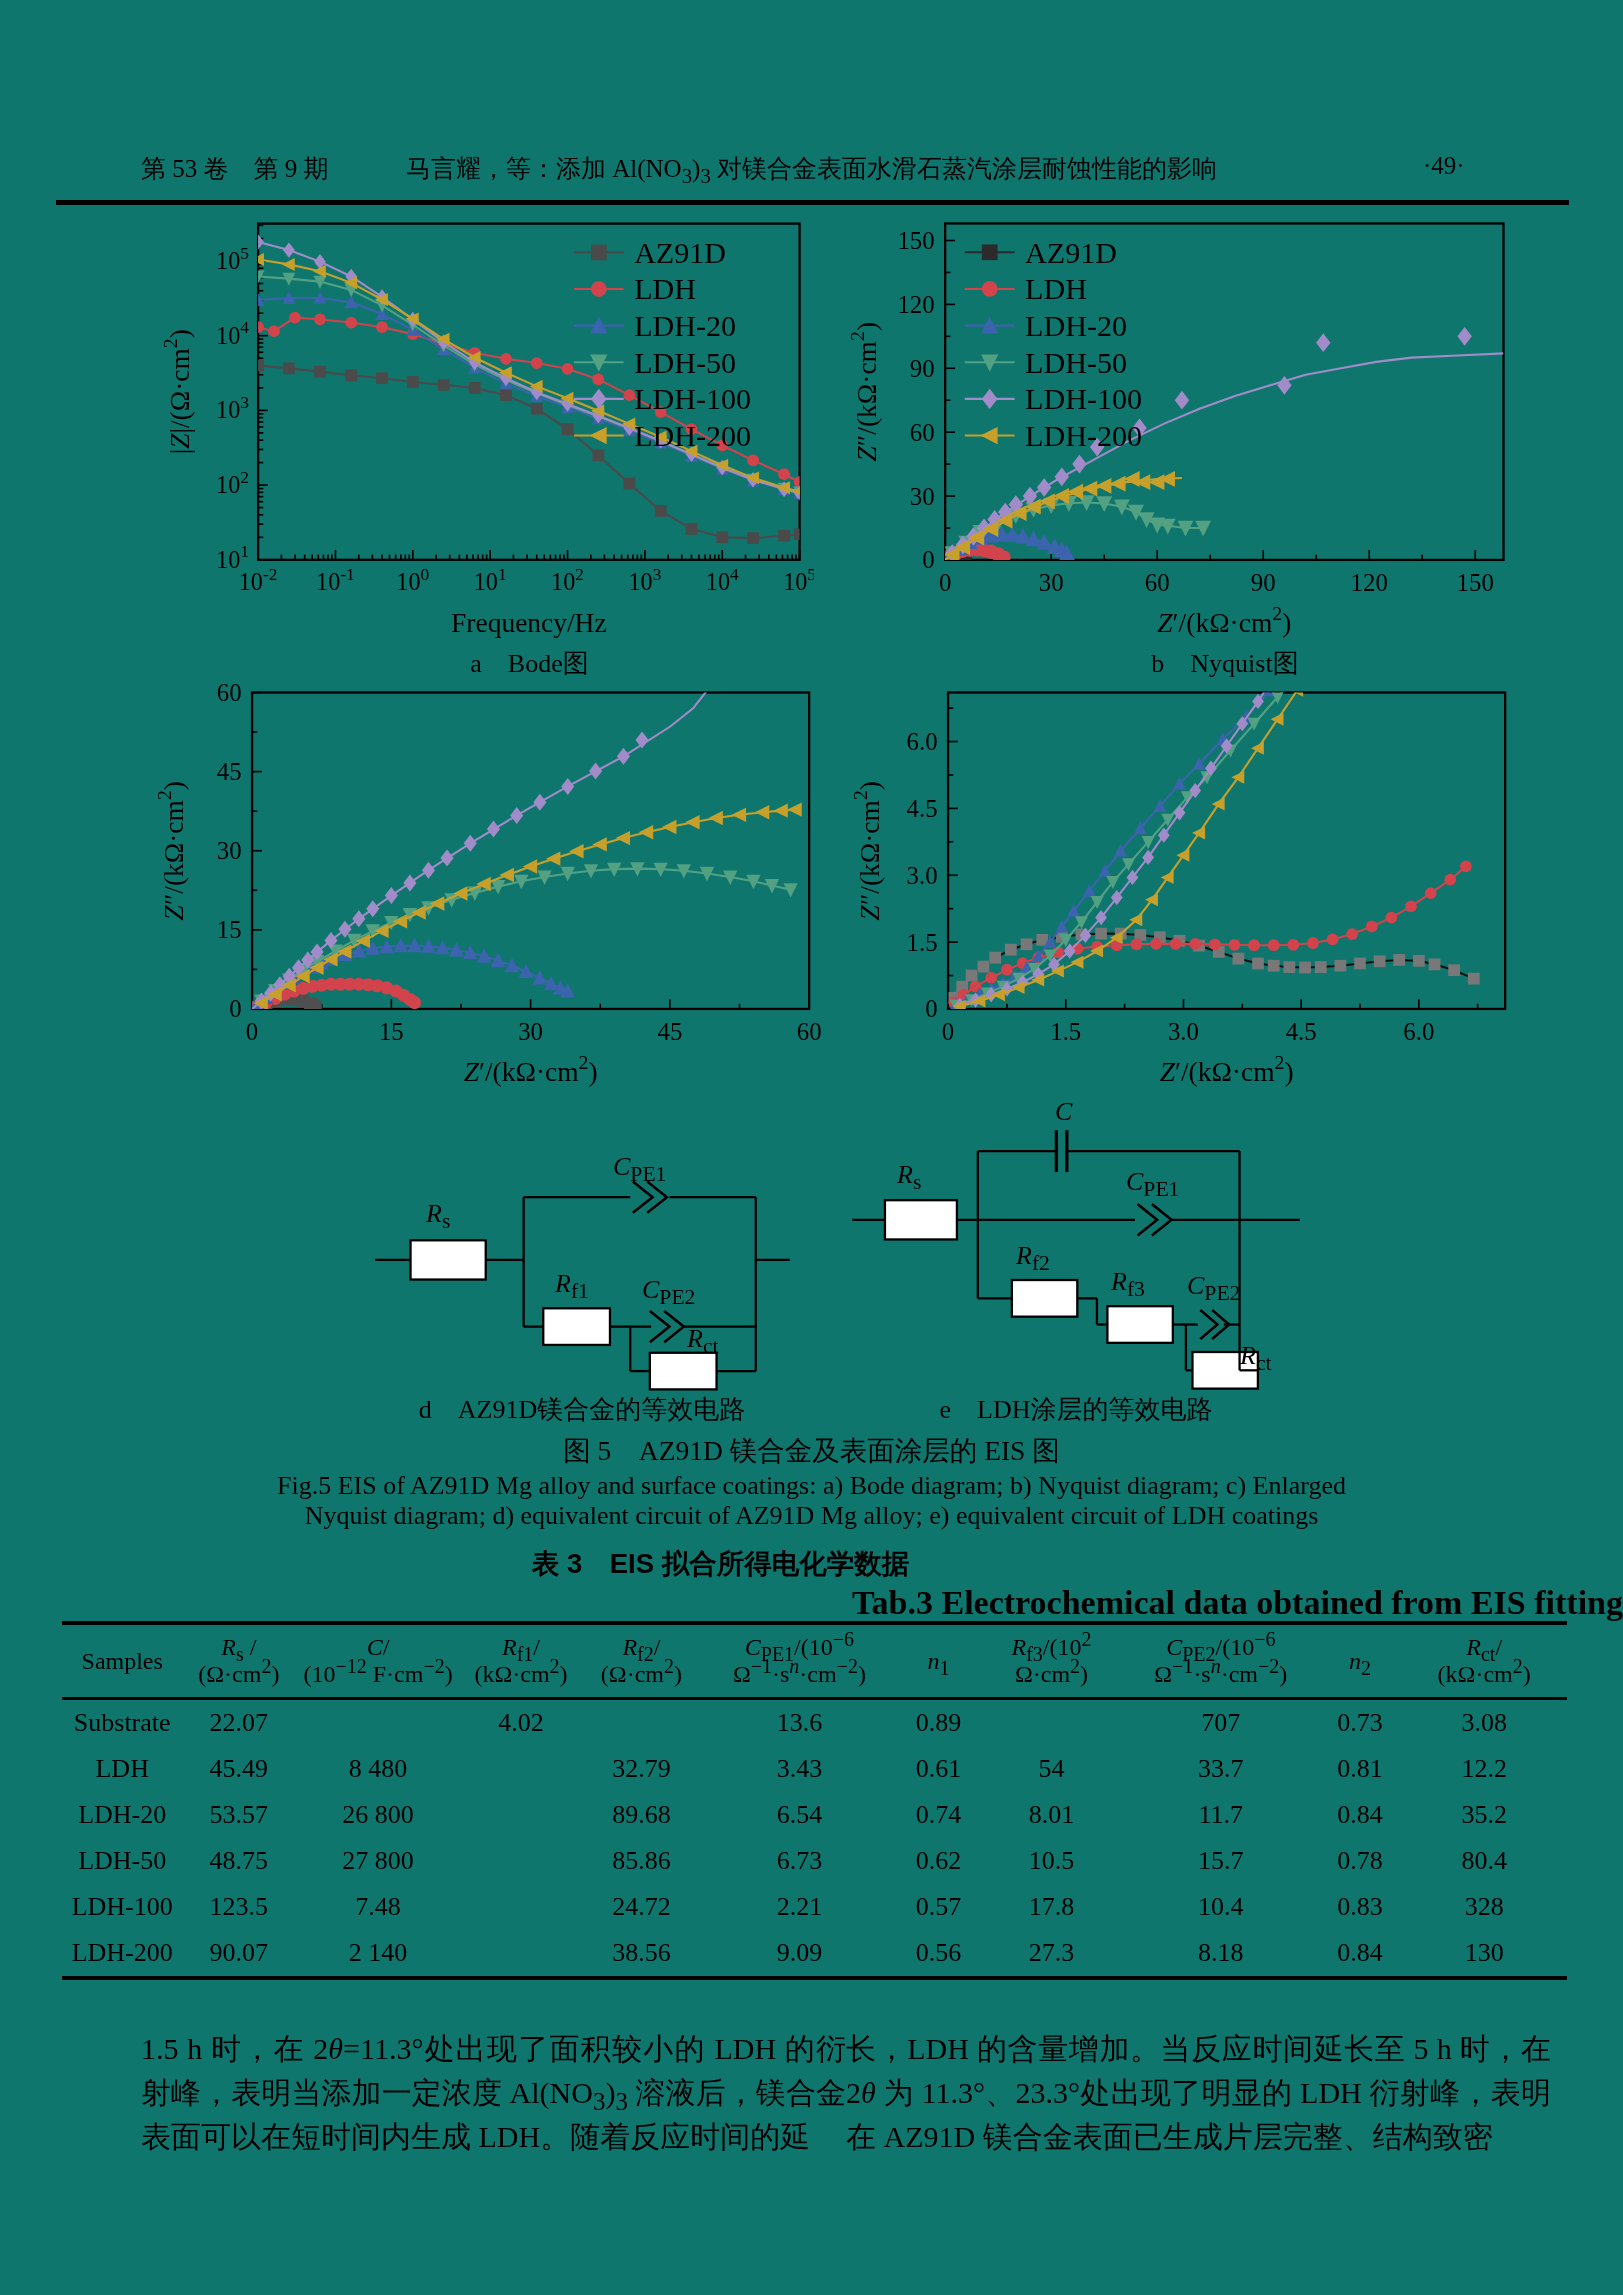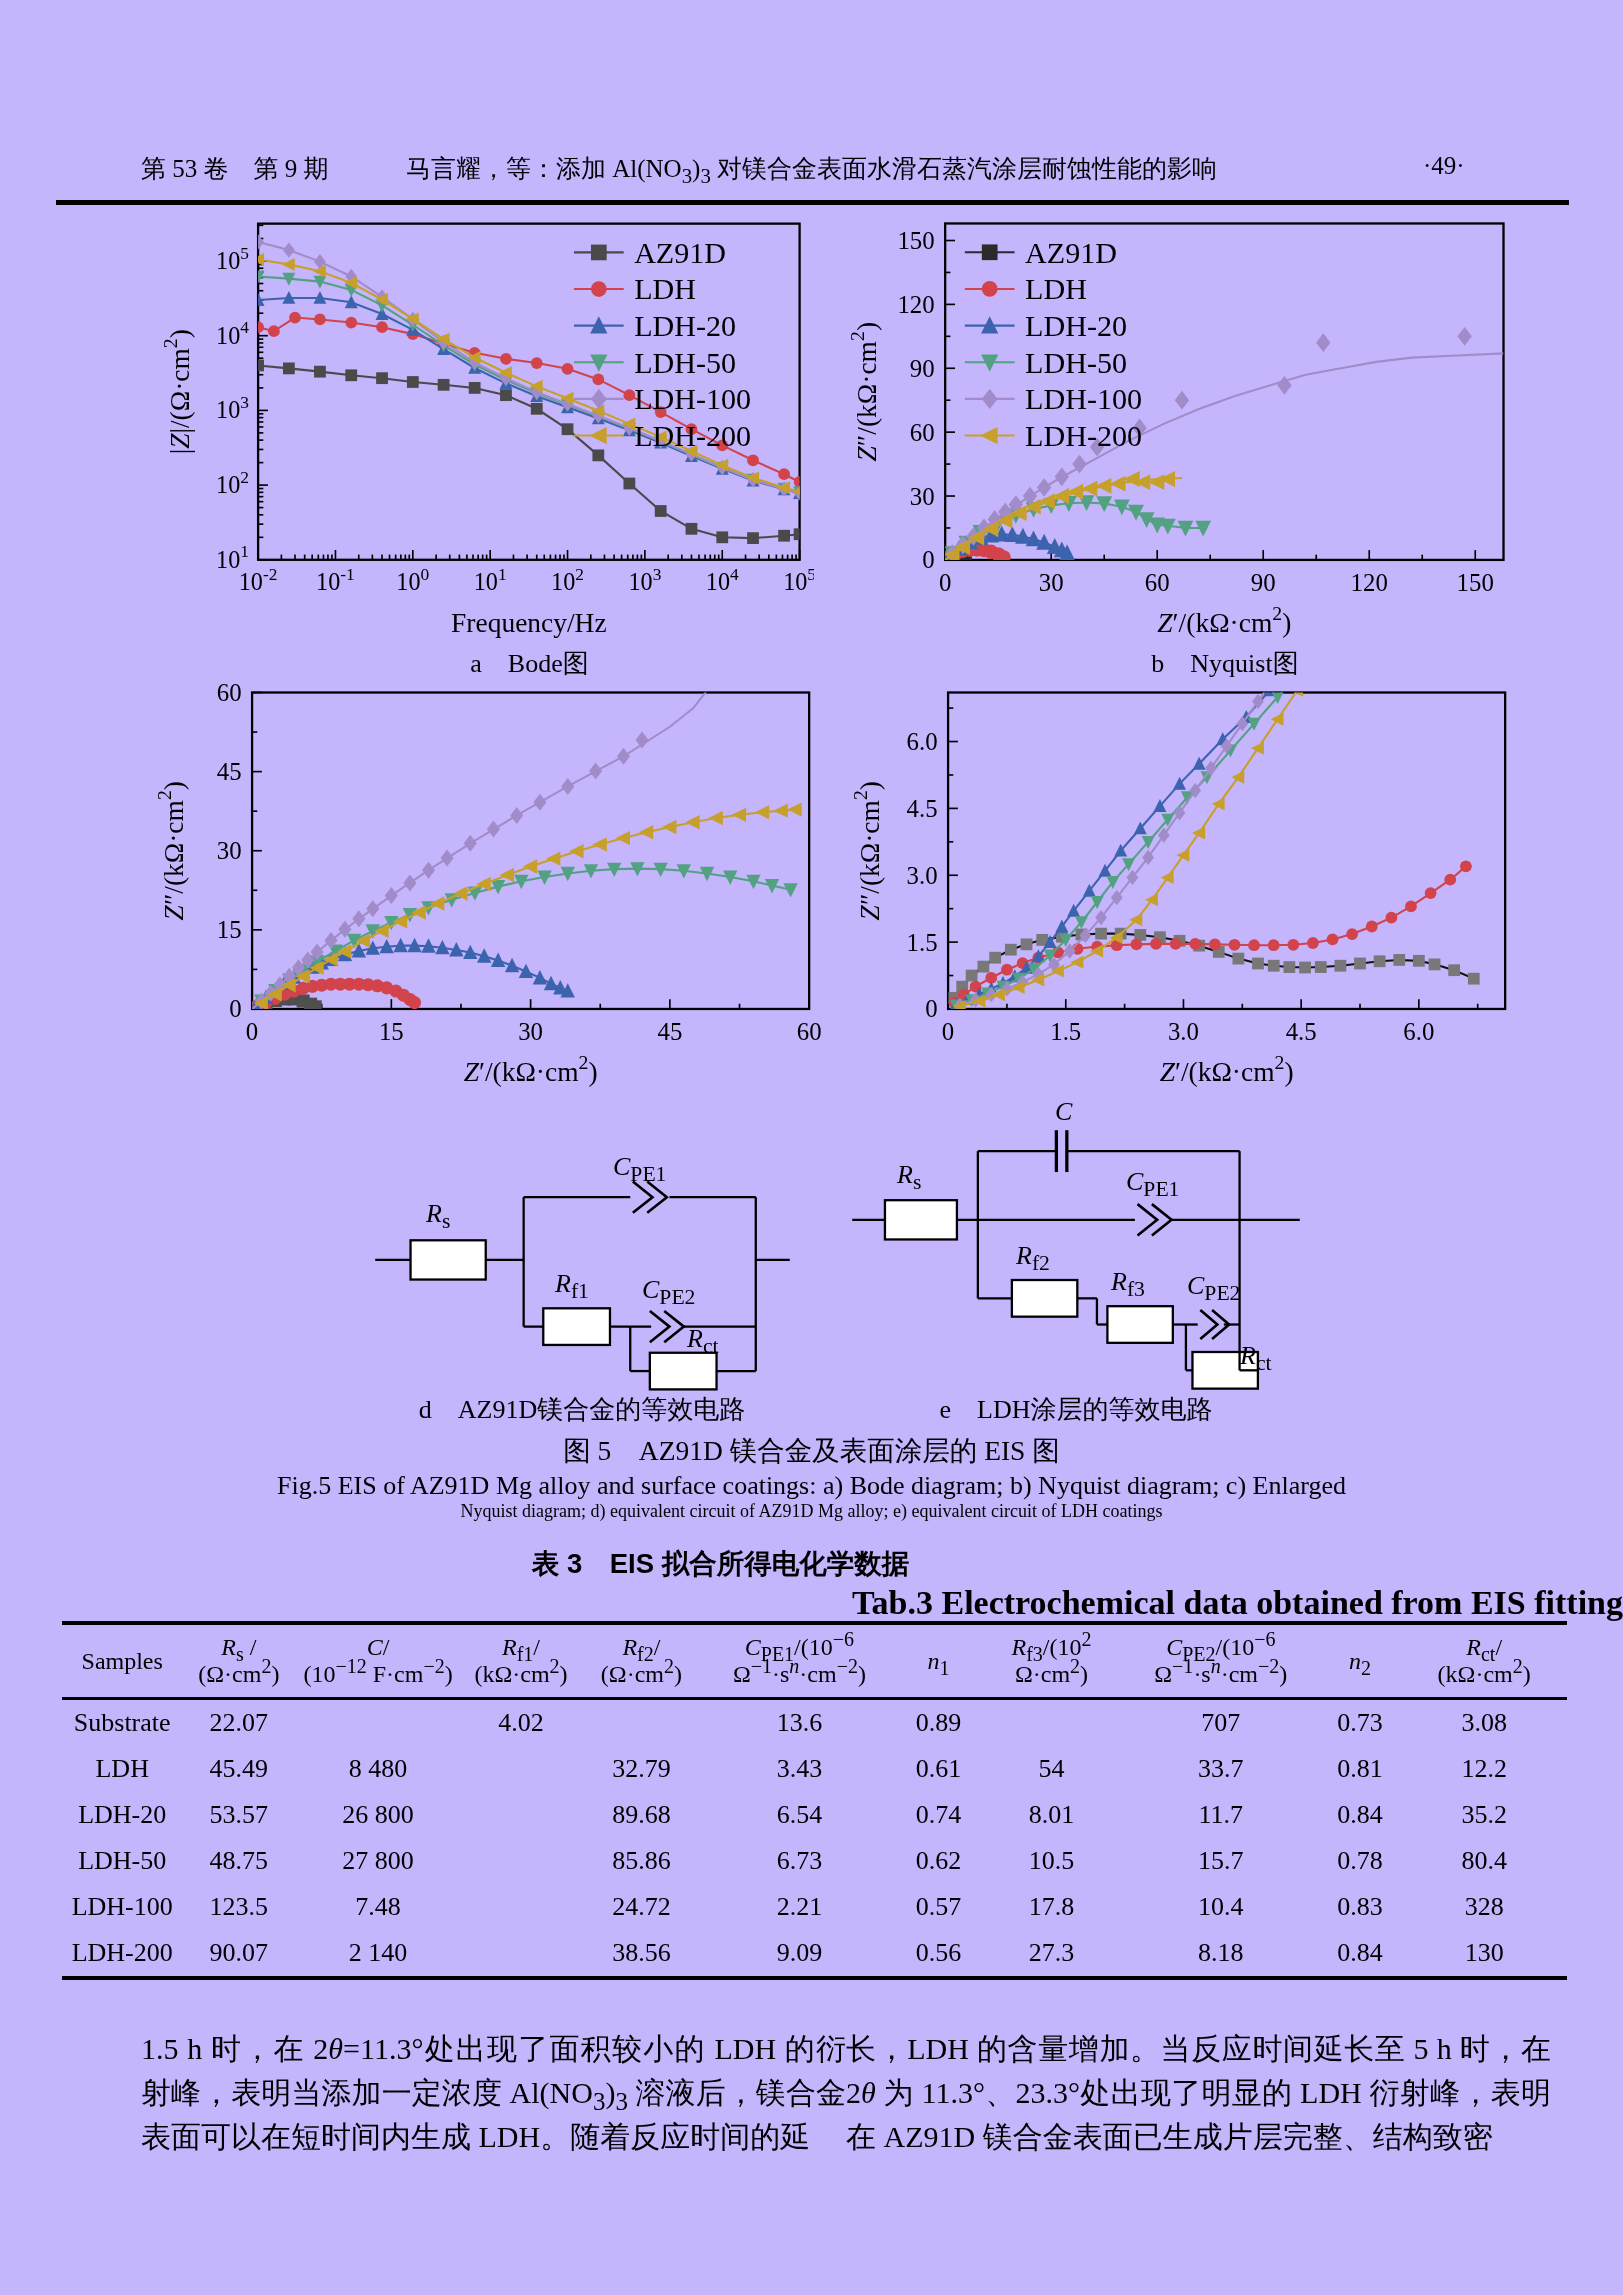--- a/index.html
+++ b/index.html
@@ -1,16 +1,16 @@
 <!DOCTYPE html>
 <html style="font-size:10.5px"><head>
 <meta charset="utf-8">
 <style>
   html,body{margin:0;padding:0;background:#888;}
-  #page{position:relative;width:1623px;height:2295px;background:#c4b5fd;overflow:hidden;
+  #page{position:relative;width:1623px;height:2295px;background:#0f766e;overflow:hidden;
         font-family:"Liberation Serif","DejaVu Serif",serif;color:#000;}
   .abs{position:absolute;}
   .hdr{font-size:25px;white-space:nowrap;}
   .rule{background:#000;}
   .chart{position:absolute;}
   .chart svg{position:absolute;left:0;top:0;}
   .subcap{position:absolute;text-align:center;font-size:26px;}
   .circuit{position:absolute;}
   .circuit svg{position:absolute;left:0;top:0;}
   .clabel{position:absolute;font-size:26px;white-space:nowrap;}
@@ -892,21 +892,21 @@
     <span class="clabel" style="left:264px;top:165px;"><i>R</i><sub>f3</sub></span>
     <span class="clabel" style="left:340px;top:169px;"><i>C</i><sub>PE2</sub></span>
     <span class="clabel" style="left:393px;top:239px;"><i>R</i><sub>ct</sub></span>
   </div>
 
   <div class="subcap" style="left:304px;top:1392px;width:556px;">d　AZ91D镁合金的等效电路</div>
   <div class="subcap" style="left:847px;top:1392px;width:458px;">e　LDH涂层的等效电路</div>
 
   <div class="figcap" style="top:1433px;font-size:27.5px;">图 5　AZ91D 镁合金及表面涂层的 EIS 图</div>
   <div class="figcap" style="top:1471px;font-size:26px;">Fig.5 EIS of AZ91D Mg alloy and surface coatings: a) Bode diagram; b) Nyquist diagram; c) Enlarged</div>
-  <div class="figcap" style="top:1501px;font-size:18px;">Nyquist diagram; d) equivalent circuit of AZ91D Mg alloy; e) equivalent circuit of LDH coatings</div>
+  <div class="figcap" style="top:1501px;font-size:26px;">Nyquist diagram; d) equivalent circuit of AZ91D Mg alloy; e) equivalent circuit of LDH coatings</div>
 
   <div class="tabtitle-cn" style="top:1546px;">表 3　EIS 拟合所得电化学数据</div>
   <div class="tabtitle-en" style="top:1584px;">Tab.3 Electrochemical data obtained from EIS fitting</div>
 
   <table class="eis">
     <colgroup>
       <col style="width:8%">
         <col style="width:7.5%">
         <col style="width:11%">
         <col style="width:8%">

